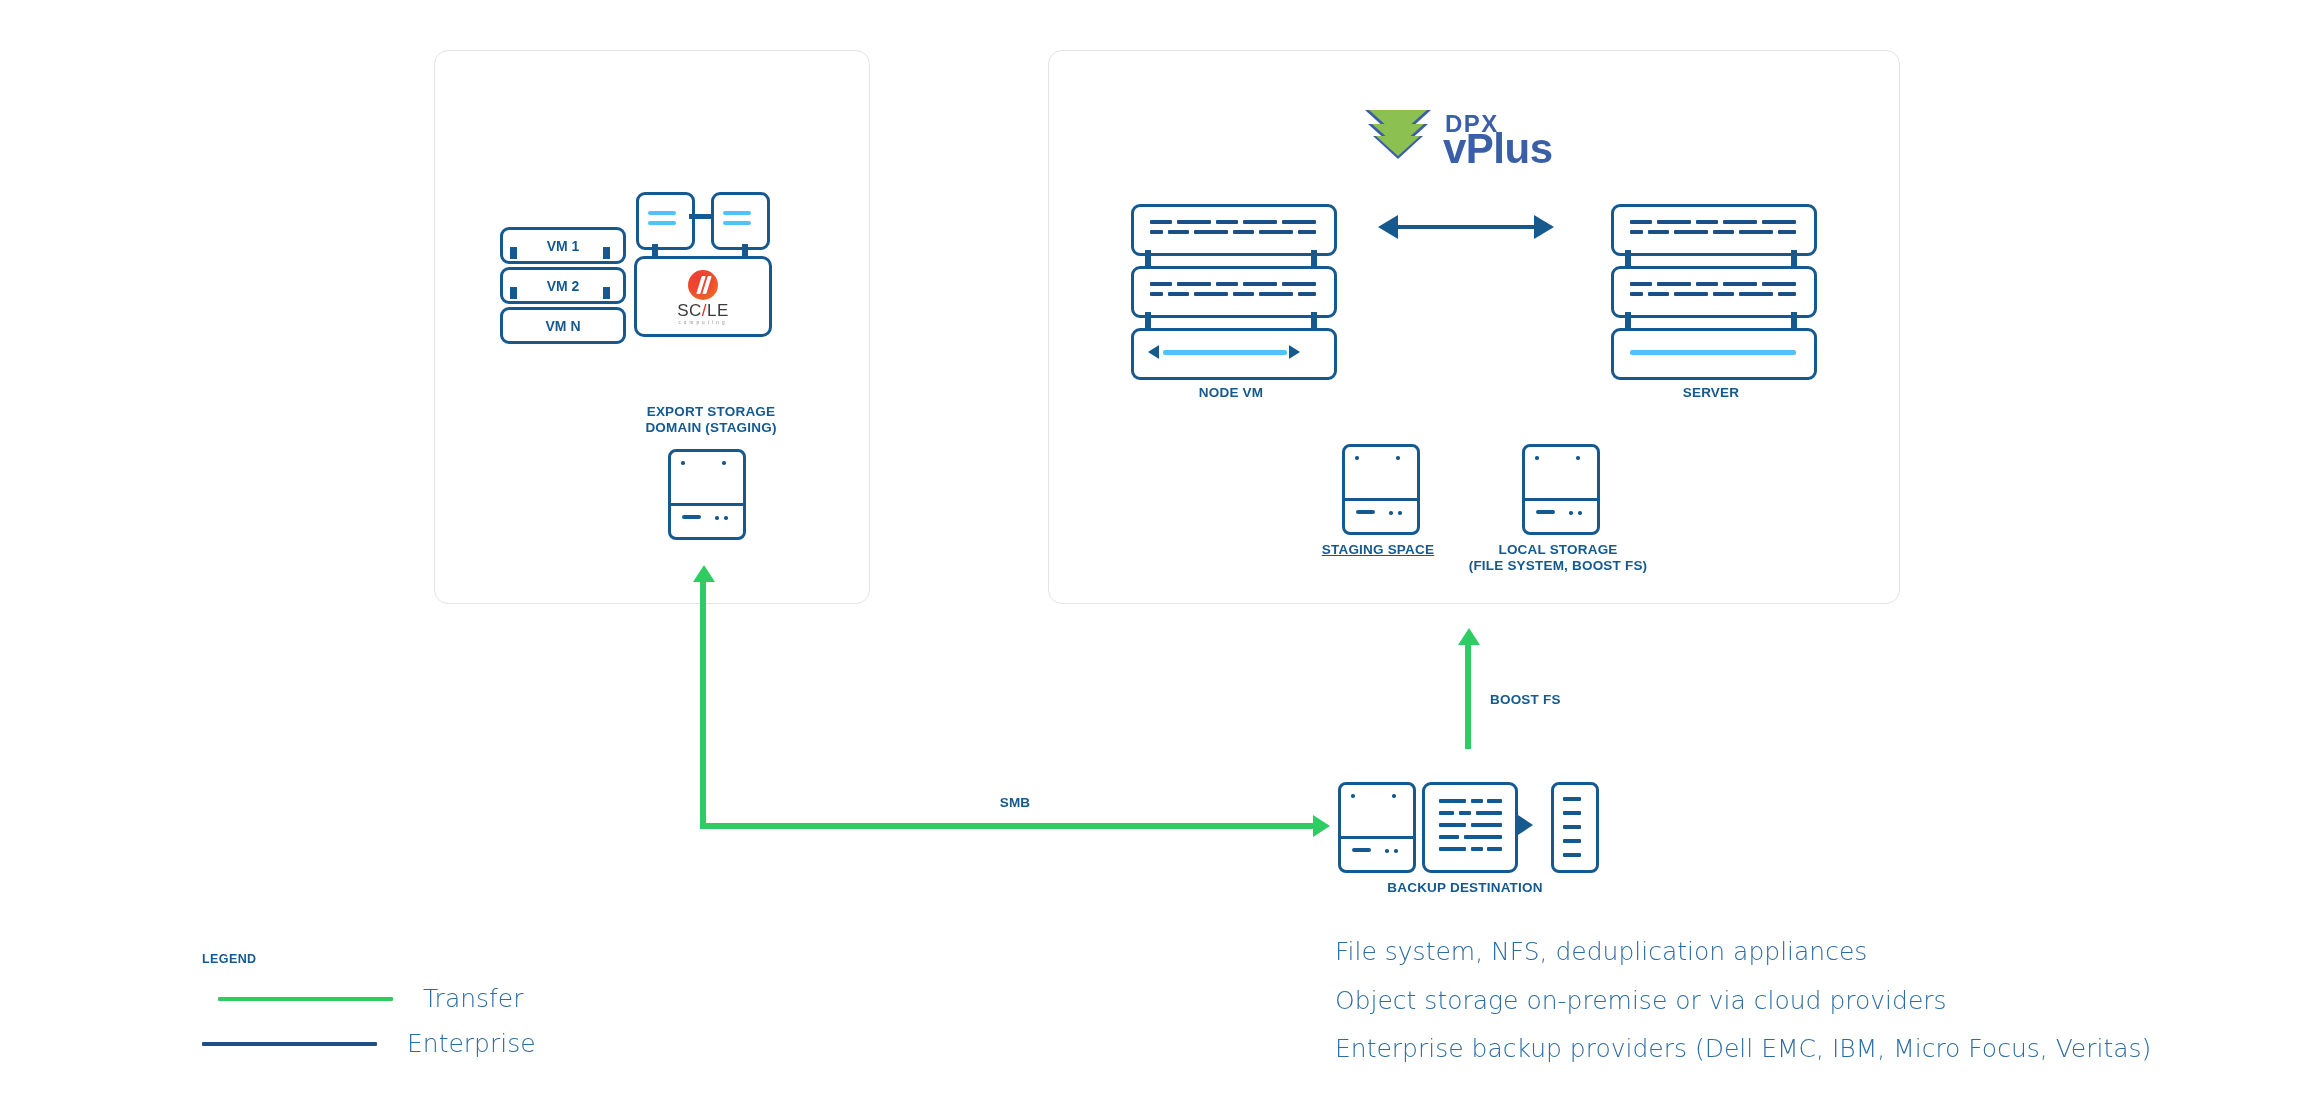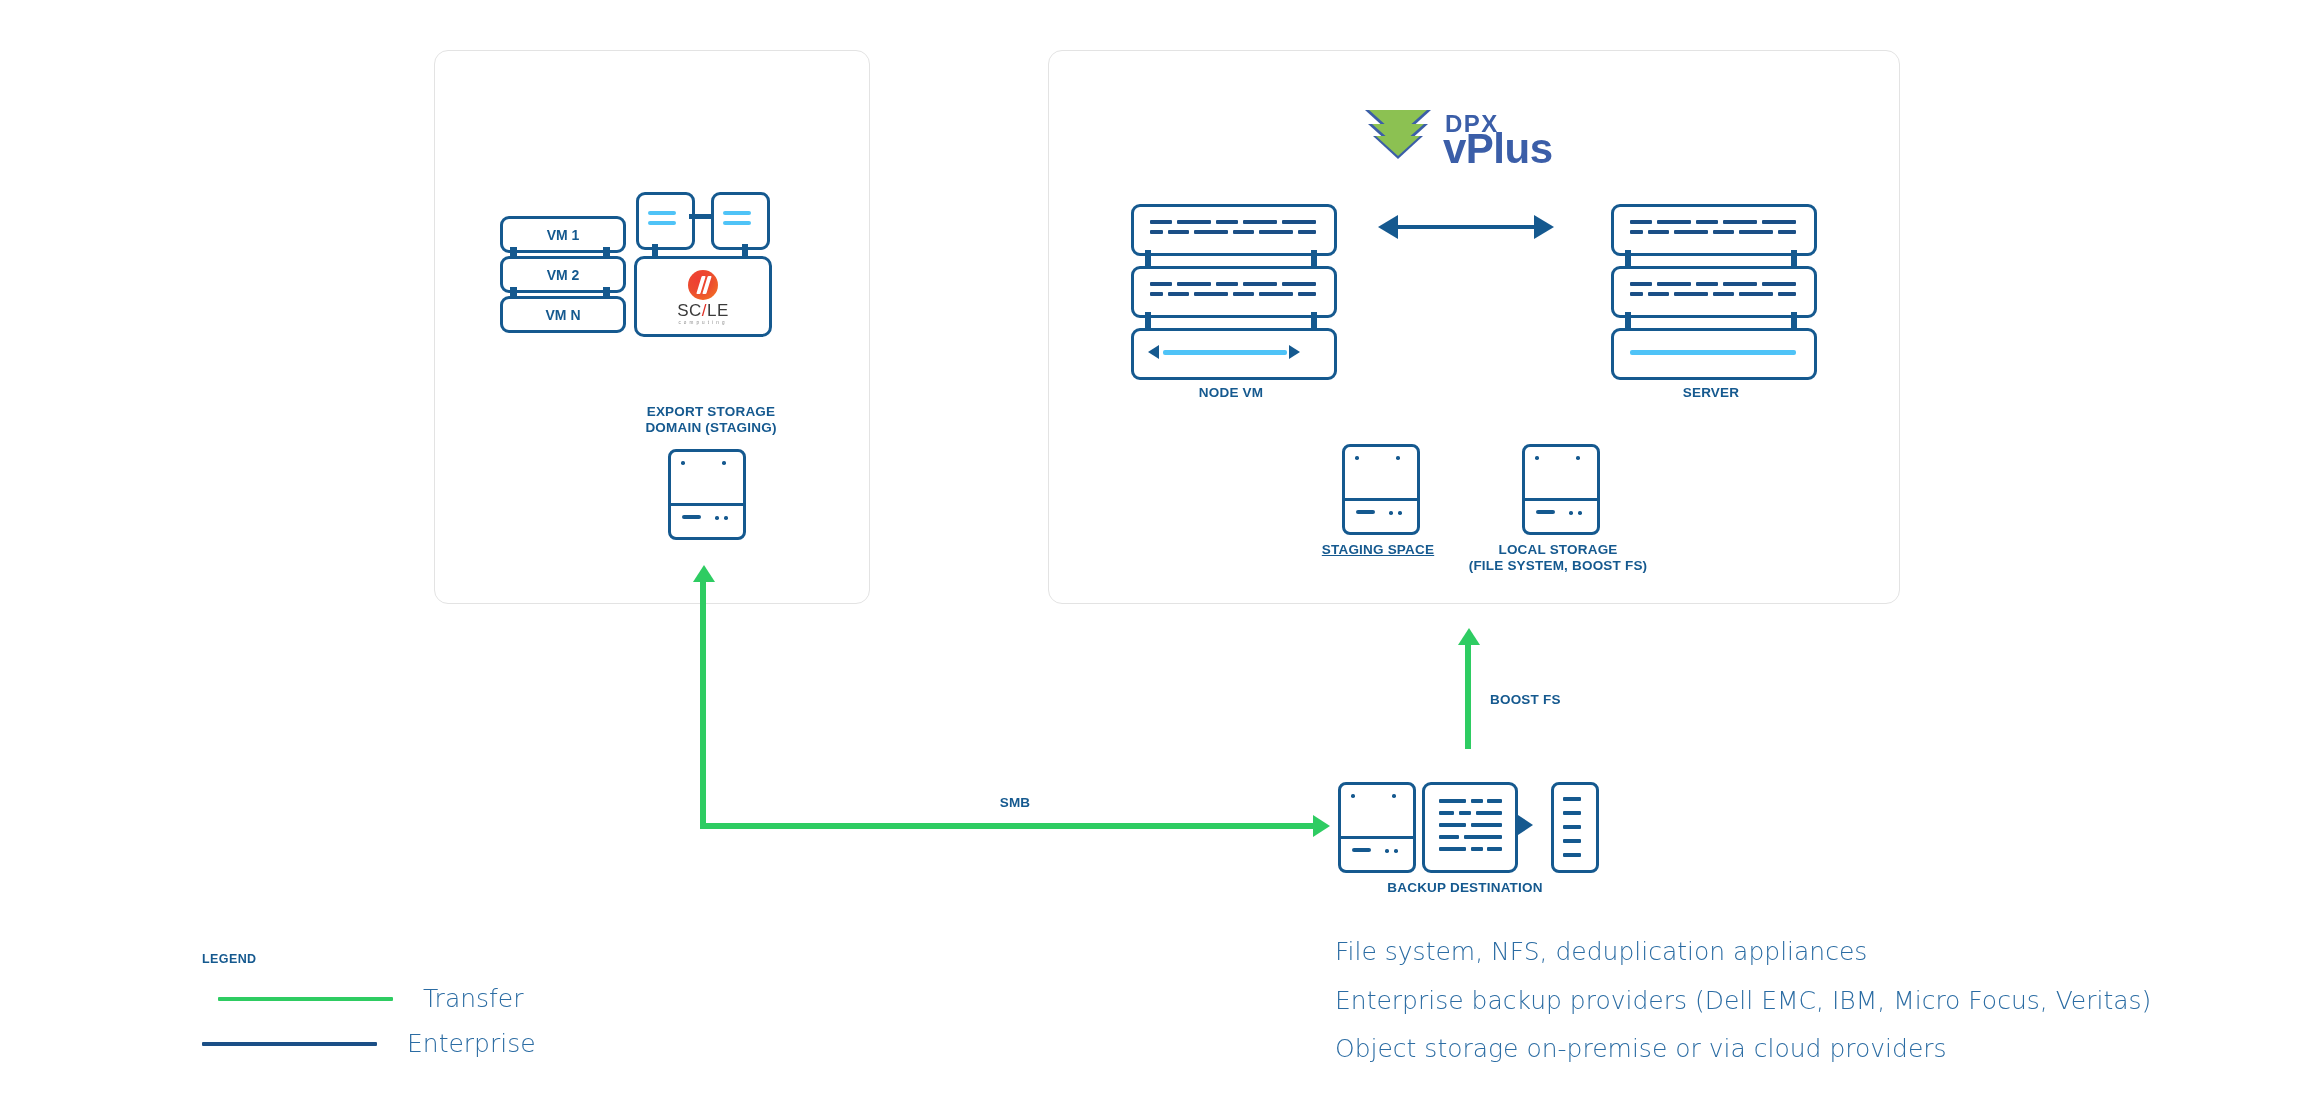--- a/index.html
+++ b/index.html
@@ -13,21 +13,21 @@
   #panel-vplus{left:1048px;top:50px;width:850px;height:552px;}
 
   
   .lbl{position:absolute;color:#15598f;font-weight:bold;letter-spacing:.2px;
        text-align:center;line-height:1.22;}
   .lbl-sm{font-size:13.5px;}
   .vmtxt{position:absolute;color:#15598f;font-weight:bold;font-size:14px;
          width:100%;text-align:center;top:50%;transform:translateY(-50%);}
 
   
-  .vmbox{position:absolute;border:3.5px solid #15598f;border-radius:9px;background:#fff;}
+  .vmbox{position:absolute;border:3.5px solid #15598f;border-radius:9px;background:#fff;margin-top:11px;}
   .vmconn{position:absolute;background:#15598f;}
 
   
   .nodebox{position:absolute;border:3.5px solid #15598f;border-radius:9px;background:#fff;}
   .cyanbar{position:absolute;background:#4fc3f7;border-radius:2px;}
   .hostbox{position:absolute;border:3.5px solid #15598f;border-radius:10px;background:#fff;}
 
   
   .scale-logo{position:absolute;width:100%;text-align:center;}
   .scale-dot{width:30px;height:30px;border-radius:50%;margin:0 auto;
@@ -336,17 +336,17 @@
       <div class="legend-text">Transfer</div>
     </div>
     <div class="legend-row" style="left:0;top:77px;">
       <div class="legend-swatch" style="background:#1b4f86;"></div>
       <div class="legend-text">Enterprise</div>
     </div>
   </div>
 
   <div id="notes">
     <div class="note">File system, NFS, deduplication appliances</div>
+    <div class="note">Object storage on-premise or via cloud providers</div>
     <div class="note">Enterprise backup providers (Dell EMC, IBM, Micro Focus, Veritas)</div>
-    <div class="note">Object storage on-premise or via cloud providers</div>
   </div>
 
 </div>
 
 </body></html>

